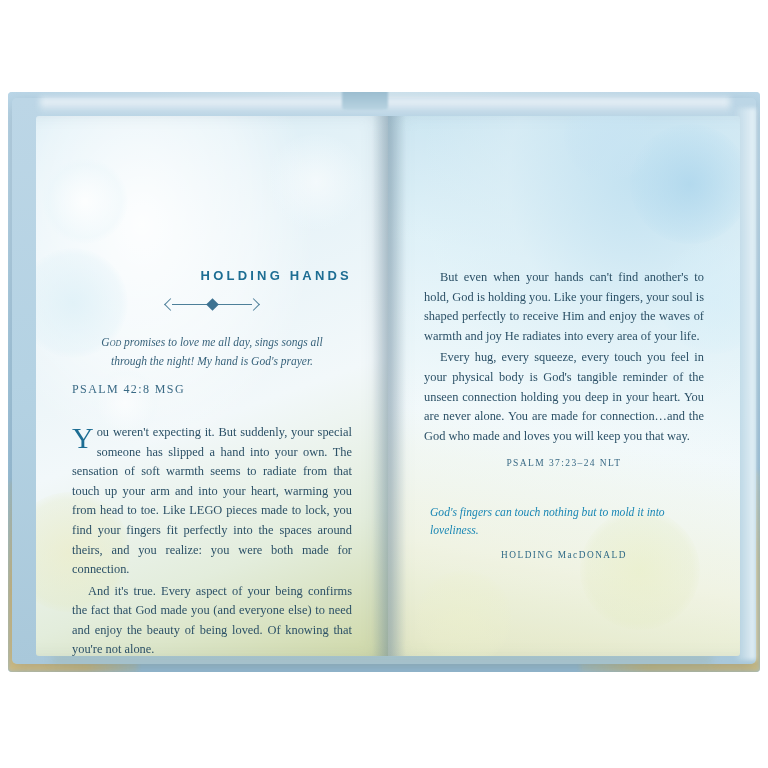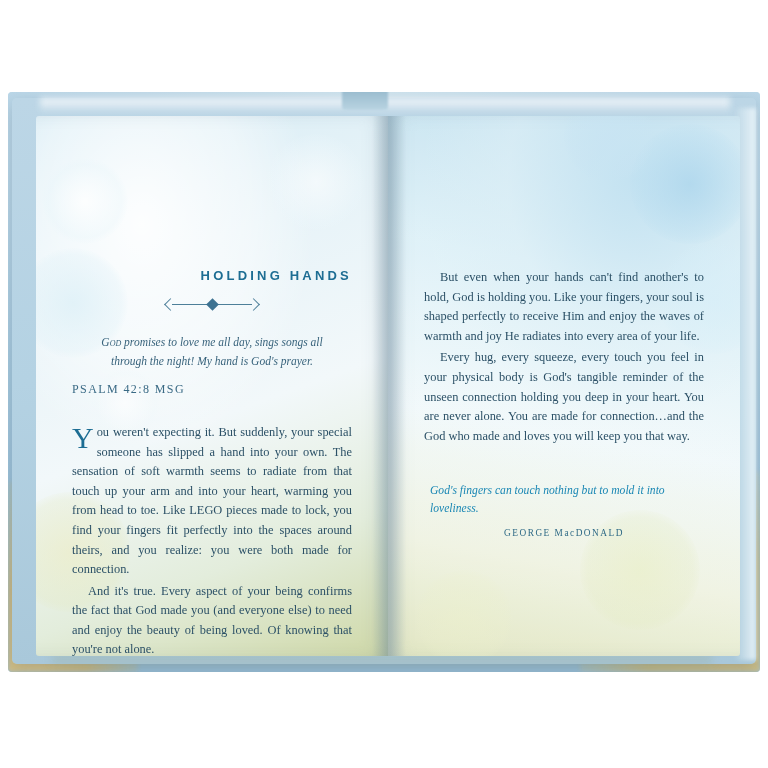--- a/index.html
+++ b/index.html
@@ -319,23 +319,24 @@
           <div class="bokeh" style="left:28px; bottom:-10px; width:96px; height:96px; background:radial-gradient(circle, rgba(236,240,205,0.5) 0%, rgba(236,240,205,0.2) 62%, rgba(255,255,255,0) 74%);"></div>
 
           <div class="text-col right-col">
             <p class="body-p">
               <span>But even when your hands can't find another's to hold, God is holding you. Like your fingers, your soul is shaped perfectly to receive Him and enjoy the waves of warmth and joy He radiates into every area of your life.</span>
             </p>
             <p class="body-p">
               <span>Every hug, every squeeze, every touch you feel in your physical body is God's tangible reminder of the unseen connection holding you deep in your heart. You are never alone. You are made for connection…and the God who made and loves you will keep you that way.</span>
             </p>
 
+            <p class="verse-ref">PSALM 37:23–24 NLT</p>
 
             <p class="quote-block">God's fingers can touch nothing but to mold it into loveliness.</p>
-            <p class="quote-attr">GEORGE MacDONALD</p>
+            <p class="quote-attr">HOLDING MacDONALD</p>
           </div>
         </div>
 
         <div class="spine-shadow"></div>
       </div>
 
       <div class="spine-top"></div>
     </div>
   </div>
 

